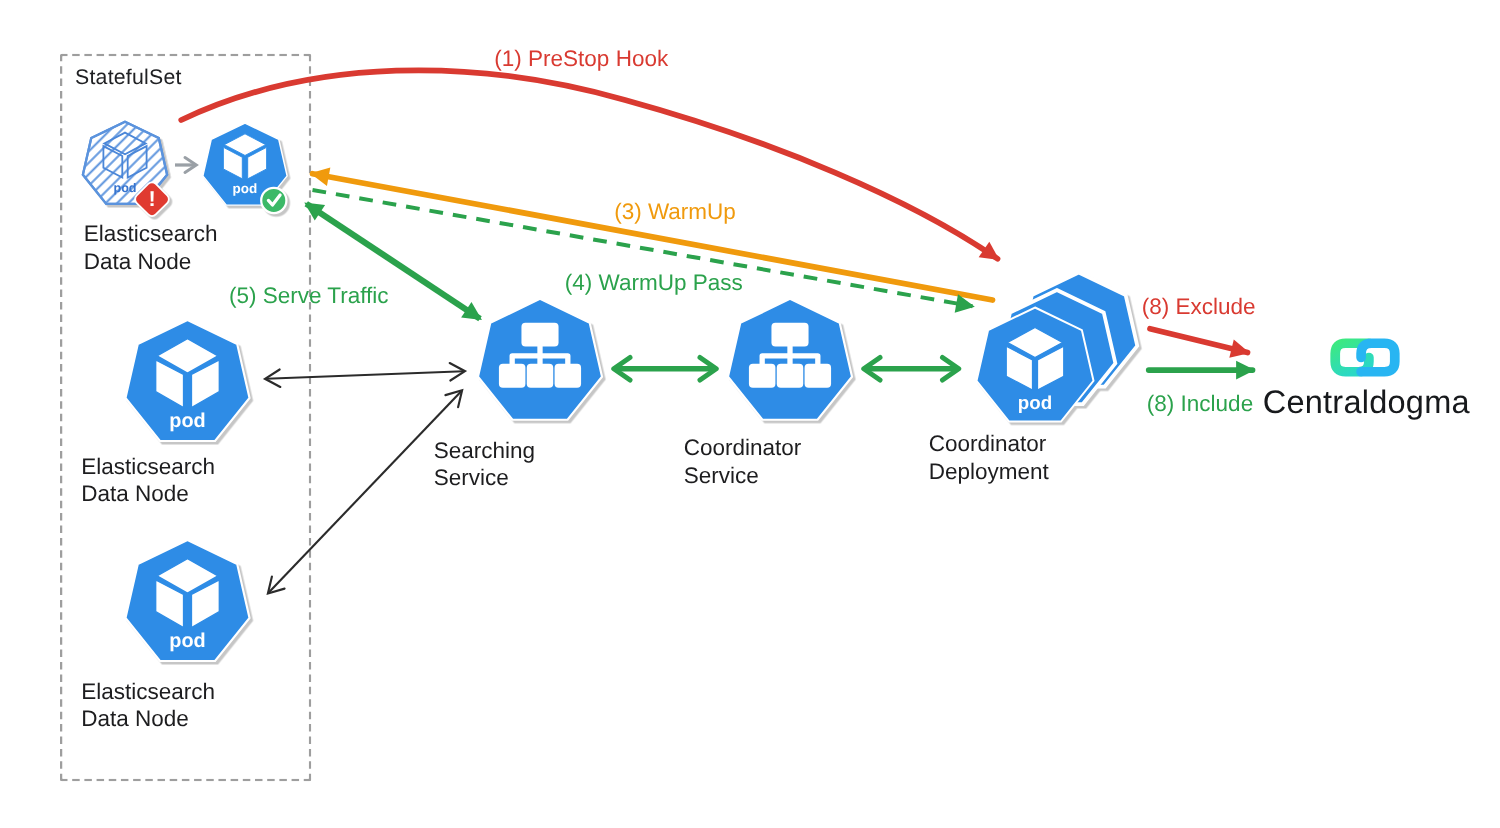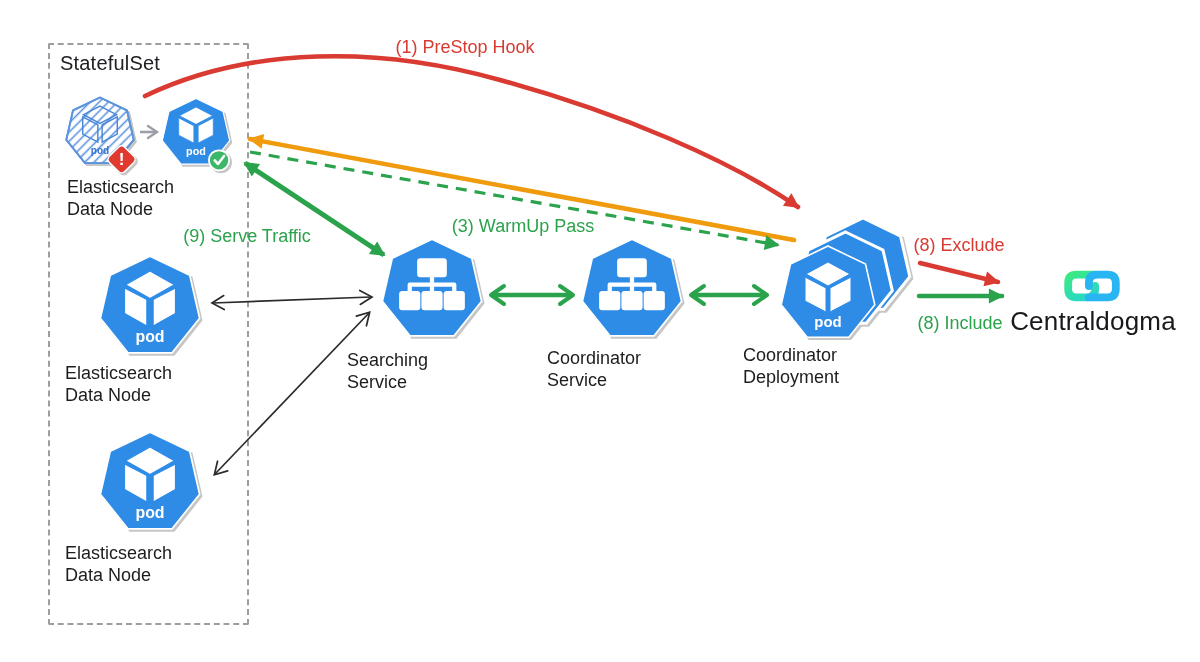--- a/index.html
+++ b/index.html
@@ -6,21 +6,21 @@
   .stage{
     position:relative;width:1200px;height:662px;background:#ffffff;overflow:hidden;
     font-family:"Liberation Sans", sans-serif;
   }
   .abs{position:absolute;}
   
   .sts-box{
     left:48px;top:43px;width:197px;height:578px;
     border:2.5px dashed var(--box-dash-gray);border-radius:2px;background:transparent;
   }
-  .sts-label{left:60px;top:52px;font-size:20px;color:#202124;letter-spacing:.2px;}
+  .sts-label{left:60px;top:52px;font-size:17px;color:#202124;letter-spacing:.2px;}
   
   .node{filter:drop-shadow(2.5px 2.5px 0 #c6c6c6);}
   .node svg{display:block;overflow:visible;}
   .hept{fill:var(--k8s-blue);stroke:#ffffff;stroke-width:1.6;}
   .hept-back{fill:var(--k8s-blue);stroke:#ffffff;stroke-width:3;}
   .cube-face{fill:#ffffff;stroke:var(--k8s-blue);stroke-width:1;}
   .cube-line{fill:none;stroke:#4a86d8;stroke-width:2;}
   .pod-text{fill:#ffffff;font-weight:700;font-size:15px;text-anchor:middle;}
   .pod-text-blue{fill:#3674cf;font-weight:700;font-size:14px;text-anchor:middle;}
   .glyph-box{fill:#ffffff;}
@@ -233,21 +233,22 @@
     <div class="abs node-label" style="left:547px;top:347px">
       <span>Coordinator</span>
         <span>Service</span>
     </div>
     <div class="abs node-label" style="left:743px;top:344px">
       <span>Coordinator</span>
         <span>Deployment</span>
     </div>
 
     <div class="abs flow-label c-red" style="left:355px;top:37px">(1) PreStop Hook</div>
-    <div class="abs flow-label c-green" style="left:413px;top:216px">(3) WarmUp Pass</div>
-    <div class="abs flow-label c-green" style="left:137px;top:226px">(9) Serve Traffic</div>
+    <div class="abs flow-label c-orange" style="left:430px;top:159px">(3) WarmUp</div>
+    <div class="abs flow-label c-green" style="left:413px;top:216px">(4) WarmUp Pass</div>
+    <div class="abs flow-label c-green" style="left:137px;top:226px">(5) Serve Traffic</div>
     <div class="abs flow-label c-red" style="left:849px;top:235px">(8) Exclude</div>
     <div class="abs flow-label c-green" style="left:850px;top:313px">(8) Include</div>
 
     <div class="abs brand-text" style="left:993px;top:306px">Centraldogma</div>
   </div>
 
 </div>
 
 </body></html>

